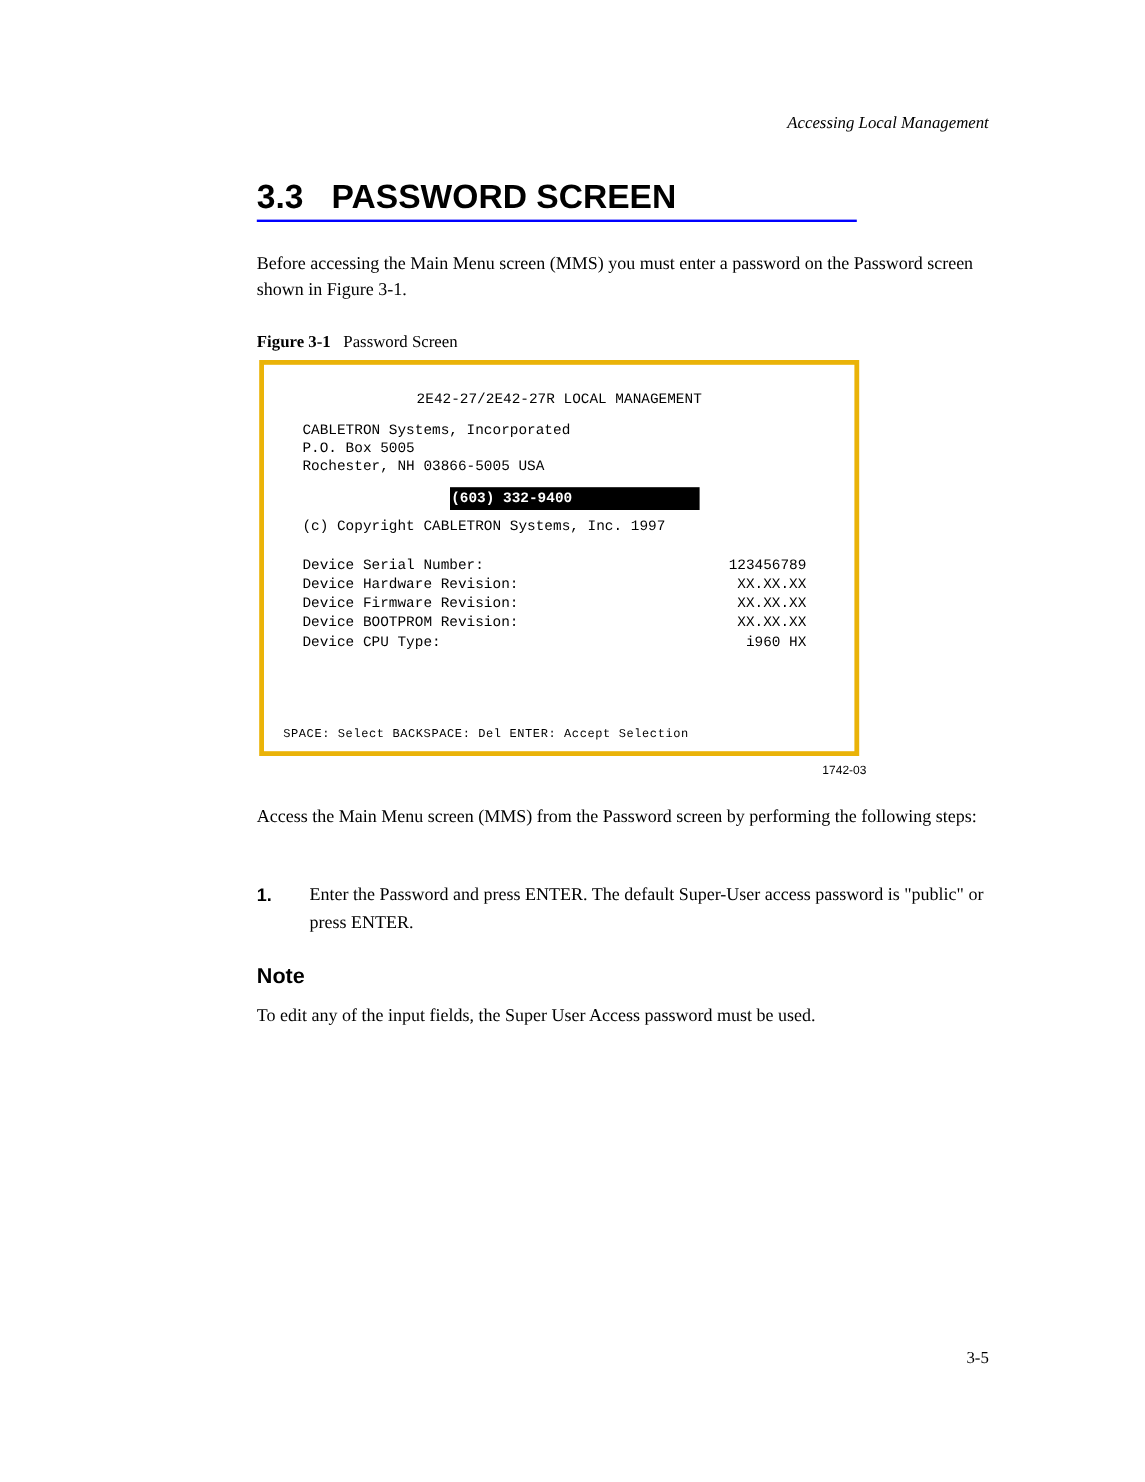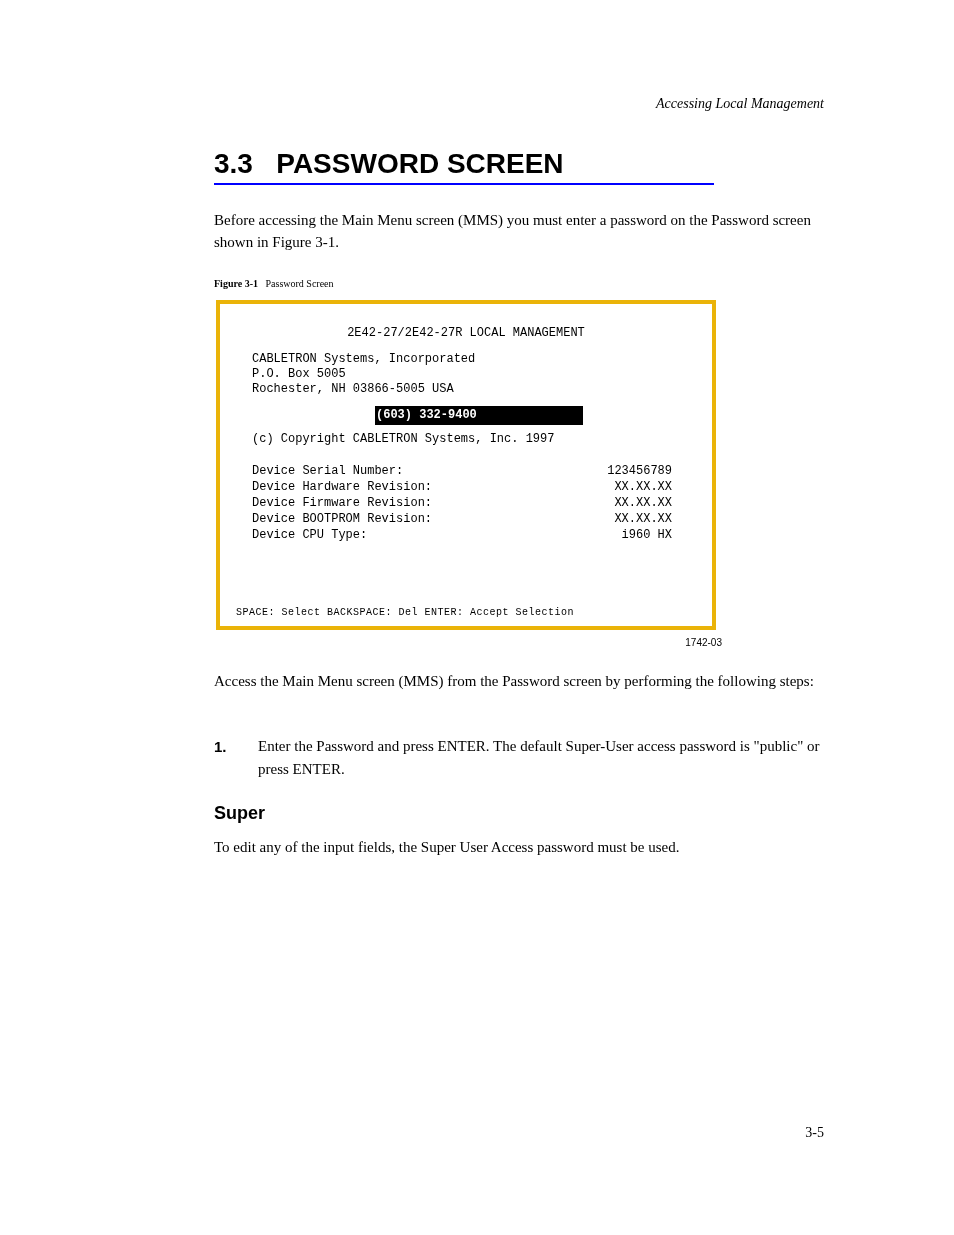--- a/index.html
+++ b/index.html
@@ -46,21 +46,21 @@
     top: 210px;
     left: 214px;
     width: 610px;
     font-size: 15px;
     line-height: 1.45;
   }
   .figcap {
     position: absolute;
     top: 278px;
     left: 214px;
-    font-size: 10px;
+    font-size: 14px;
   }
   .figcap b { font-weight: bold; }
 
   
   .menu-box {
     position: absolute;
     top: 300px;
     left: 216px;
     width: 500px;
     height: 330px;
@@ -229,20 +229,20 @@
     <ol class="ol">
       <li>
         <span class="num">1.</span>
         <span>Enter the Password and press ENTER. The default Super-User access password is "public" or press ENTER.</span>
       </li>
     </ol>
   </div>
 
   <div class="body-block" style="top:800px;">
     <div class="sub-head">
-      <span>Super</span>
+      <span>Note</span>
     </div>
     <div style="margin-top:8px;">To edit any of the input fields, the Super User Access password must be used.</div>
   </div>
 
   <div class="page-num">3-5</div>
 
 </div>
 
 </body></html>

